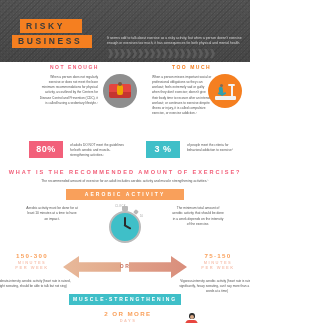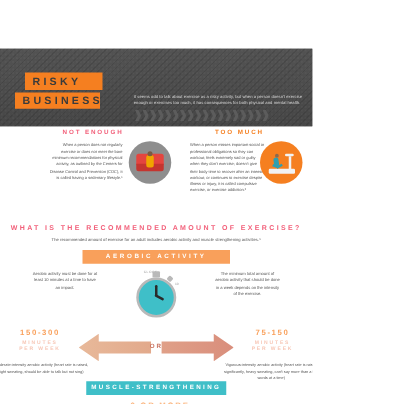--- a/index.html
+++ b/index.html
@@ -12,37 +12,36 @@
   .page{position:relative;width:250px;height:323px;}
 
   
   .header{
     position:relative;width:250px;height:62px;
     background:#4a4a4a;
     background-image:
       repeating-linear-gradient(135deg, rgba(0,0,0,.10) 0 1px, rgba(255,255,255,0) 1px 4px),
       linear-gradient(180deg,#525252 0%,#464646 100%);
     overflow:hidden;
-    margin-top:39px;
   }
   .hdr-dots{
     position:absolute;inset:0;
     background-image:radial-gradient(rgba(255,255,255,.05) .5px, transparent .6px);
     background-size:3px 3px;
     pointer-events:none;
   }
   .logo{position:absolute;left:12px;top:19px;width:80px;}
   .logo-row{
     background:#F57F20;color:#3b3b3b;
     font-size:8.5px;letter-spacing:2.6px;font-weight:bold;
     padding:2.5px 4px 2.5px 6px;line-height:1;
     box-sizing:border-box;
   }
   .logo-row.r1{width:62px;margin-left:8px;}
-  .logo-row.r2{width:68px;margin-top:2px;}
+  .logo-row.r2{width:80px;margin-top:2px;}
 
   .hdr-title{
     position:absolute;left:107px;top:21px;
     color:#F57F20;font-size:11px;letter-spacing:3.4px;
     font-weight:bold;line-height:1;
   }
   .hdr-desc{
     position:absolute;left:107px;top:36px;width:135px;
     color:#d9d9d9;font-size:3.3px;line-height:1.55;
     letter-spacing:.05px;
@@ -259,20 +258,27 @@
         <div class="tread-post"></div>
         <div class="tread-bar"></div>
         <div class="tr-leg1"></div>
         <div class="tr-leg2"></div>
         <div class="tr-body"></div>
         <div class="tr-head"></div>
       </div>
     </div>
   </div>
 
+  <div class="stats">
+    <div class="badge pink">80%</div>
+    <div class="badge-txt a">of adults DO NOT meet the guidelines for both aerobic and muscle-strengthening activities³</div>
+
+    <div class="badge teal">3 %</div>
+    <div class="badge-txt b">of people meet the criteria for behavioral addiction to exercise⁴</div>
+  </div>
 
   <div class="question">WHAT IS THE RECOMMENDED AMOUNT OF EXERCISE?</div>
   <div class="sub-note">The recommended amount of exercise for an adult includes aerobic activity and muscle strengthening activities.⁵</div>
 
   <div class="banner">AEROBIC ACTIVITY</div>
 
   <div class="aerobic-row">
     <div class="aer-txt l">Aerobic activity must be done for at least 10 minutes at a time to have an impact.</div>
 
     <div class="stopwatch">

